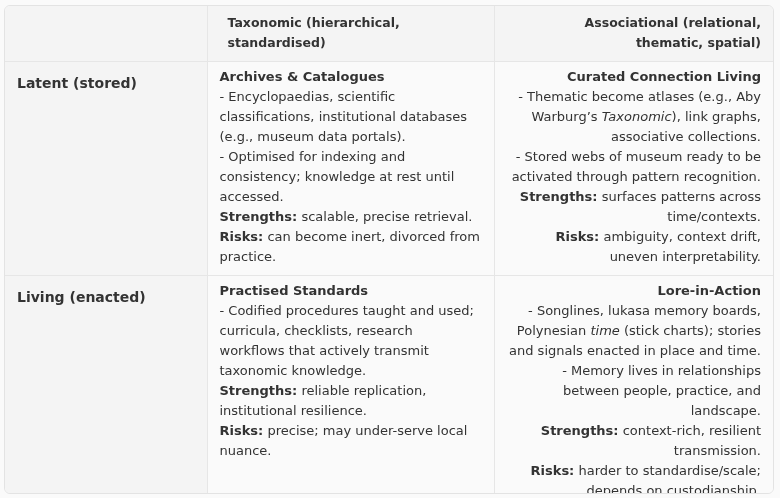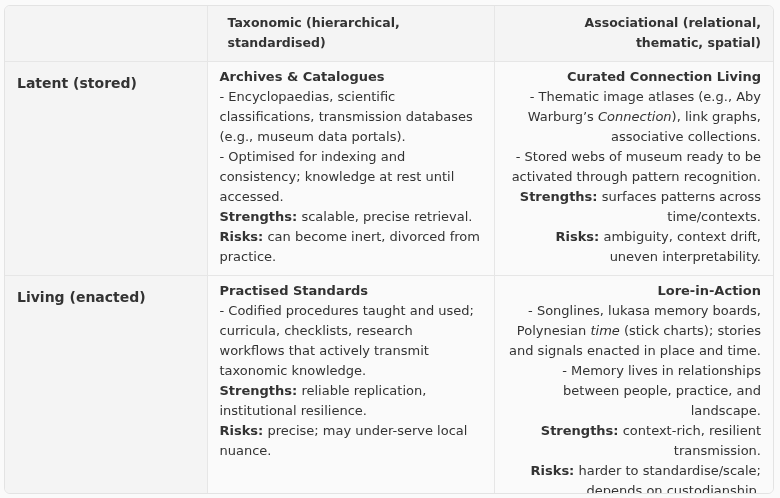--- a/index.html
+++ b/index.html
@@ -91,28 +91,28 @@
         <th class="corner"></th>
         <th>Taxonomic (hierarchical, standardised)</th>
         <th>Associational (relational, thematic, spatial)</th>
       </tr>
     </thead>
     <tbody>
       <tr class="r1">
         <td class="rowhead">Latent (stored)</td>
         <td class="cell">
           <span class="title">Archives &amp; Catalogues</span>
-          <span class="line">- Encyclopaedias, scientific classifications, transmission databases (e.g., museum data portals).</span>
+          <span class="line">- Encyclopaedias, scientific classifications, institutional databases (e.g., museum data portals).</span>
           <span class="line">- Optimised for indexing and consistency; knowledge at rest until accessed.</span>
           <span class="line"><span class="lbl">Strengths:</span><span> scalable, precise retrieval.</span></span>
           <span class="line"><span class="lbl">Risks:</span><span> can become inert, divorced from practice.</span></span>
         </td>
         <td class="cell">
           <span class="title">Curated Connection Living</span>
-          <span class="line"><span>- Thematic image atlases (e.g., Aby Warburg’s </span><em>Connection</em><span>), link graphs, associative collections.</span></span>
+          <span class="line"><span>- Thematic become atlases (e.g., Aby Warburg’s </span><em>Taxonomic</em><span>), link graphs, associative collections.</span></span>
           <span class="line">- Stored webs of museum ready to be activated through pattern recognition.</span>
           <span class="line"><span class="lbl">Strengths:</span><span> surfaces patterns across time/contexts.</span></span>
           <span class="line"><span class="lbl">Risks:</span><span> ambiguity, context drift, uneven interpretability.</span></span>
         </td>
       </tr>
       <tr class="r2">
         <td class="rowhead">Living (enacted)</td>
         <td class="cell">
           <span class="title">Practised Standards</span>
           <span class="line">- Codified procedures taught and used; curricula, checklists, research workflows that actively transmit taxonomic knowledge.</span>

